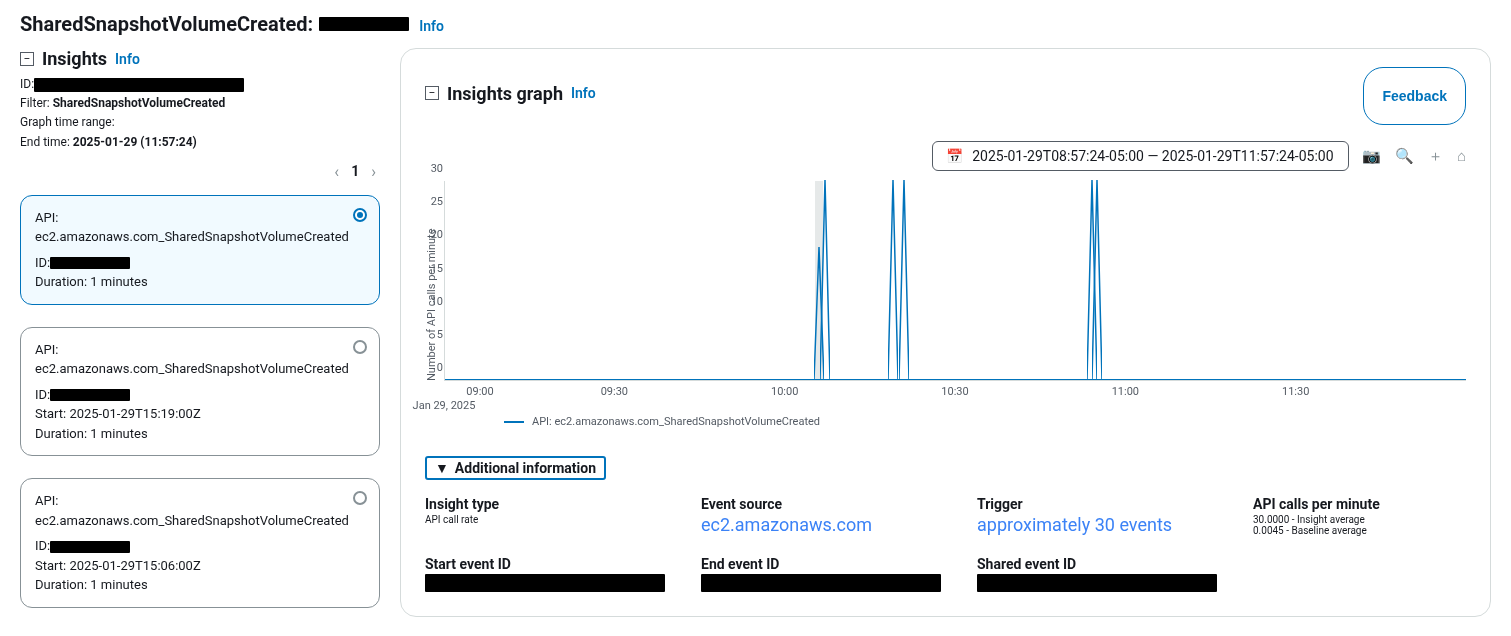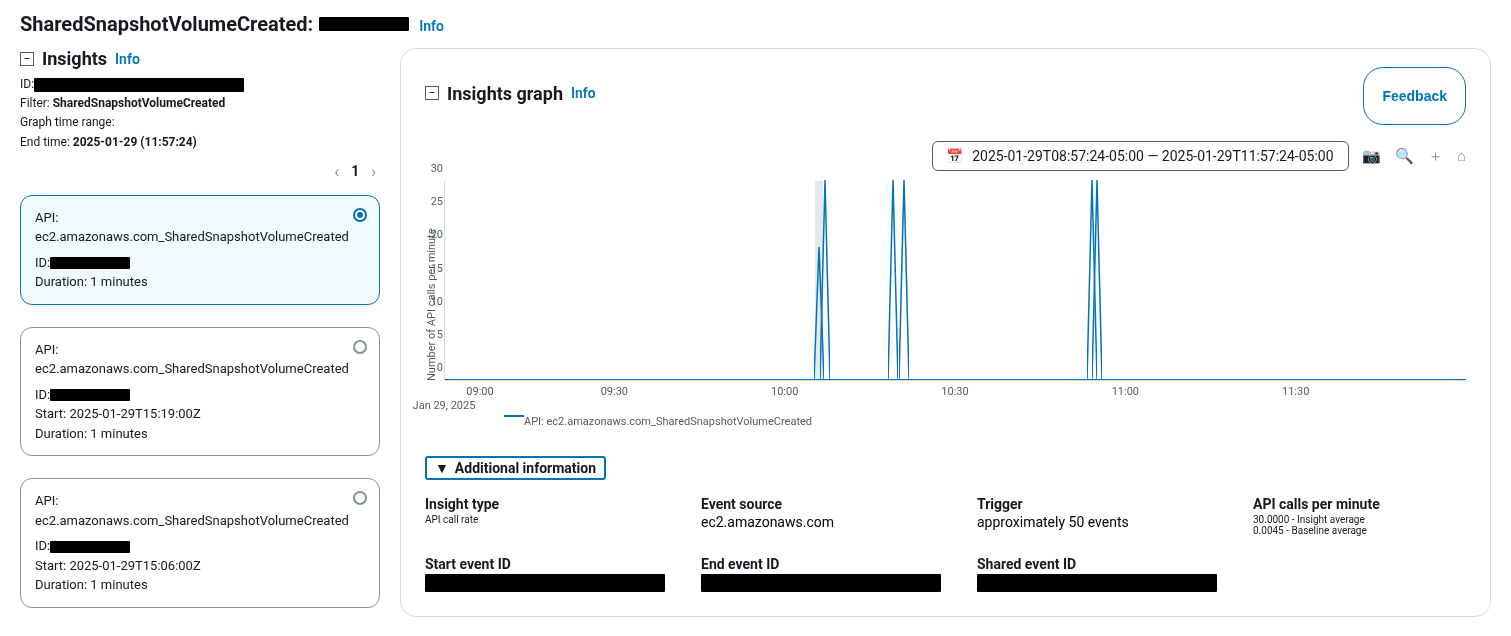--- a/index.html
+++ b/index.html
@@ -38,28 +38,28 @@
 .chart { flex: 1; }
 .plot-area { position: relative; height: 200px; border-left: 1px solid #d5dbdb; border-bottom: 1px solid #d5dbdb; }
 .y-ticks { position: absolute; left: -28px; top: 0; bottom: 0; width: 26px; font-size: 11px; color: #545b64; }
 .y-tick { position: absolute; right: 0; transform: translateY(-50%); margin-top: 48px; }
 .spike { position: absolute; bottom: 0; width: 10px; }
 .spike svg { display: block; }
 .highlight-band { position: absolute; bottom: 0; top: 0; background: #d5dbdb; opacity: 0.6; }
 .x-ticks { display: flex; font-size: 11px; color: #545b64; margin-top: 4px; position: relative; height: 28px; }
 .x-tick { position: absolute; transform: translateX(-50%); }
 .x-date { font-size: 11px; color: #545b64; position: absolute; left: 0; top: 14px; transform: translateX(-50%); }
-.legend { display: flex; align-items: flex-start; justify-content: flex-start; margin-left: 60px; font-size: 11px; color: #545b64; margin-top: 2px; }
+.legend { display: flex; align-items: center; gap: 8px; justify-content: flex-start; margin-left: 60px; font-size: 11px; color: #545b64; margin-top: 2px; }
 .legend-line { width: 20px; height: 2px; background: #0073bb; display: inline-block; }
 .addl { margin-top: 28px; }
 .addl-head { border: 2px solid #0073bb; border-radius: 3px; display: inline-flex; align-items: center; gap: 6px; padding: 2px 8px; font-weight: 700; font-size: 14px; cursor: pointer; }
 .addl-grid { display: grid; grid-template-columns: repeat(4, 1fr); gap: 20px 36px; margin-top: 16px; }
 .addl-cell .lbl { font-weight: 700; font-size: 14px; margin-bottom: 2px; }
 .addl-cell .val { font-size: 10px; color: #16191f; }
-.addl-cell .val-link { font-size: 14px; color: #000000; text-align: right; }
+.addl-cell .val-link { font-size: 18px; color: #3b82f6; text-align: right; }
 </style>
 </head>
 <body>
 
 <div class="header-row">
   <div class="header-title">
     <span>SharedSnapshotVolumeCreated:</span>
     <span class="redact"></span>
   </div>
   <a class="info-link">Info</a>
@@ -193,21 +193,21 @@
       <div class="addl-head">
         <span>▼</span>
         <span>Additional information</span>
       </div>
       <div class="addl-grid" id="addl-grid">
           <div class="addl-cell">
             <div class="lbl">Insight type</div>
             <div class="val">API call rate</div>
           </div>
           <div class="addl-cell"><div class="lbl">Event source</div><a class="val-link">ec2.amazonaws.com</a></div>
-          <div class="addl-cell"><div class="lbl">Trigger</div><a class="val-link">approximately 50 events</a></div>
+          <div class="addl-cell"><div class="lbl">Trigger</div><a class="val-link">approximately 30 events</a></div>
           <div class="addl-cell">
             <div class="lbl">API calls per minute</div>
             <div class="val">30.0000 - Insight average</div>
             <div class="val">0.0045 - Baseline average</div>
           </div>
           <div class="addl-cell"><div class="lbl">Start event ID</div><div class="redact redact-xl"></div></div>
           <div class="addl-cell"><div class="lbl">End event ID</div><div class="redact redact-xl"></div></div>
           <div class="addl-cell"><div class="lbl">Shared event ID</div><div class="redact redact-xl"></div></div>
           <div class="addl-cell"></div>
         </div>

